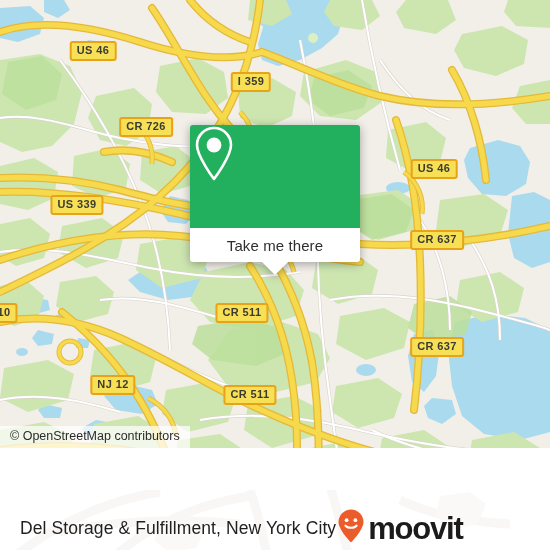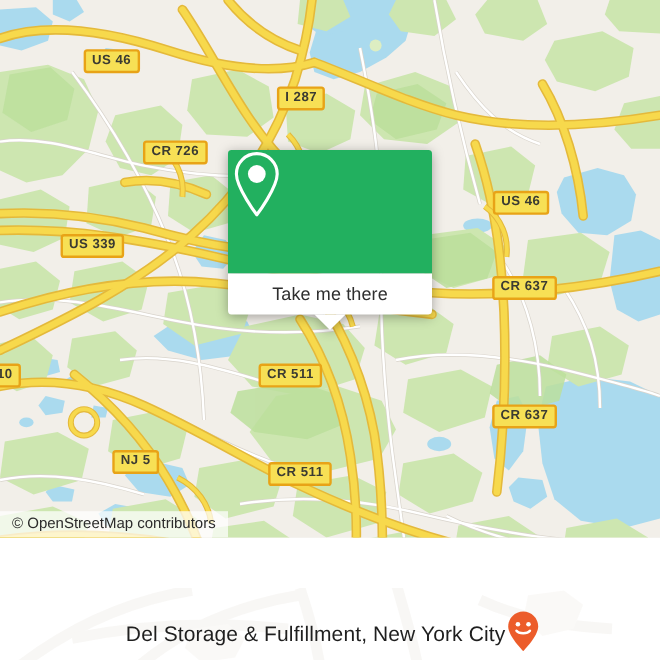--- a/index.html
+++ b/index.html
@@ -77,21 +77,21 @@
   }
 
   
   #footer{
     position:absolute;left:0;top:490px;width:550px;height:60px;
     background:#ffffff;overflow:hidden;
   }
   #footer-watermark{position:absolute;left:0;top:-490px;opacity:.20;}
   #footer-inner{
     position:relative;height:100%;
-    display:flex;align-items:center;justify-content:center;
+    display:flex;align-items:center;justify-content:flex-start;
     padding:16px 14px 0 20px;box-sizing:border-box;
   }
   #footer-title{
     font-size:17.5px;color:#1f1f1f;letter-spacing:.1px;white-space:nowrap;
   }
   #brand{display:flex;align-items:center;gap:2px;}
   #brand-word{
     font-size:31px;color:#1b1b1b;font-weight:bold;letter-spacing:-1.2px;
     line-height:31px;
   }
@@ -292,29 +292,29 @@
         </g>
 
         <g>
           <path d="M110,472 C180,464 260,468 330,480 C390,490 440,492 480,490" fill="none" stroke="#8b8b86" stroke-width="1.6"></path>
           <path d="M110,472 C180,464 260,468 330,480 C390,490 440,492 480,490" fill="none" stroke="#4a4a46" stroke-width="1.6" stroke-dasharray="1 16"></path>
         </g>
       </g>
     </svg>
 
     <div class="shield" style="left:93px;top:51px;">US 46</div>
-    <div class="shield" style="left:251px;top:82px;">I 287</div>
+    <div class="shield" style="left:251px;top:82px;">I 359</div>
     <div class="shield" style="left:146px;top:127px;">CR 726</div>
     <div class="shield" style="left:434px;top:169px;">US 46</div>
     <div class="shield" style="left:77px;top:205px;">US 339</div>
     <div class="shield" style="left:437px;top:240px;">CR 637</div>
     <div class="shield" style="left:4px;top:313px;">10</div>
     <div class="shield" style="left:242px;top:313px;">CR 511</div>
     <div class="shield" style="left:437px;top:347px;">CR 637</div>
-    <div class="shield" style="left:113px;top:385px;">NJ 5</div>
+    <div class="shield" style="left:113px;top:385px;">NJ 12</div>
     <div class="shield" style="left:250px;top:395px;">CR 511</div>
 
     <div id="attribution">© OpenStreetMap contributors</div>
 
     <div id="popup">
       <div id="popup-head">
         <span>
           <svg width="48" height="58" viewBox="0 0 48 58">
             <path d="M24,3 C33.4,3 41,10.6 41,20 C41,31.5 24,54 24,54 C24,54 7,31.5 7,20 C7,10.6 14.6,3 24,3 Z" fill="none" stroke="#ffffff" stroke-width="2.6" stroke-linejoin="round"></path>
             <circle cx="24" cy="20" r="7.4" fill="#ffffff"></circle>
@@ -348,17 +348,18 @@
       <div id="footer-title">Del Storage &amp; Fulfillment, New York City</div>
       <div id="brand">
         <span>
           <svg width="30" height="36" viewBox="0 0 30 36">
             <path d="M15,1.5 C21.9,1.5 27.5,7.1 27.5,14 C27.5,22 15,34.5 15,34.5 C15,34.5 2.5,22 2.5,14 C2.5,7.1 8.1,1.5 15,1.5 Z" fill="#ec5c2a"></path>
             <circle cx="10.6" cy="12.2" r="1.9" fill="#ffffff"></circle>
             <circle cx="19.4" cy="12.2" r="1.9" fill="#ffffff"></circle>
             <path d="M9.4,17.6 C11.4,20.4 18.6,20.4 20.6,17.6" fill="none" stroke="#ffffff" stroke-width="2.1" stroke-linecap="round"></path>
           </svg>
         </span>
+        <span id="brand-word">moovit</span>
       </div>
     </div>
   </div>
 
 </div>
 
 </body></html>

